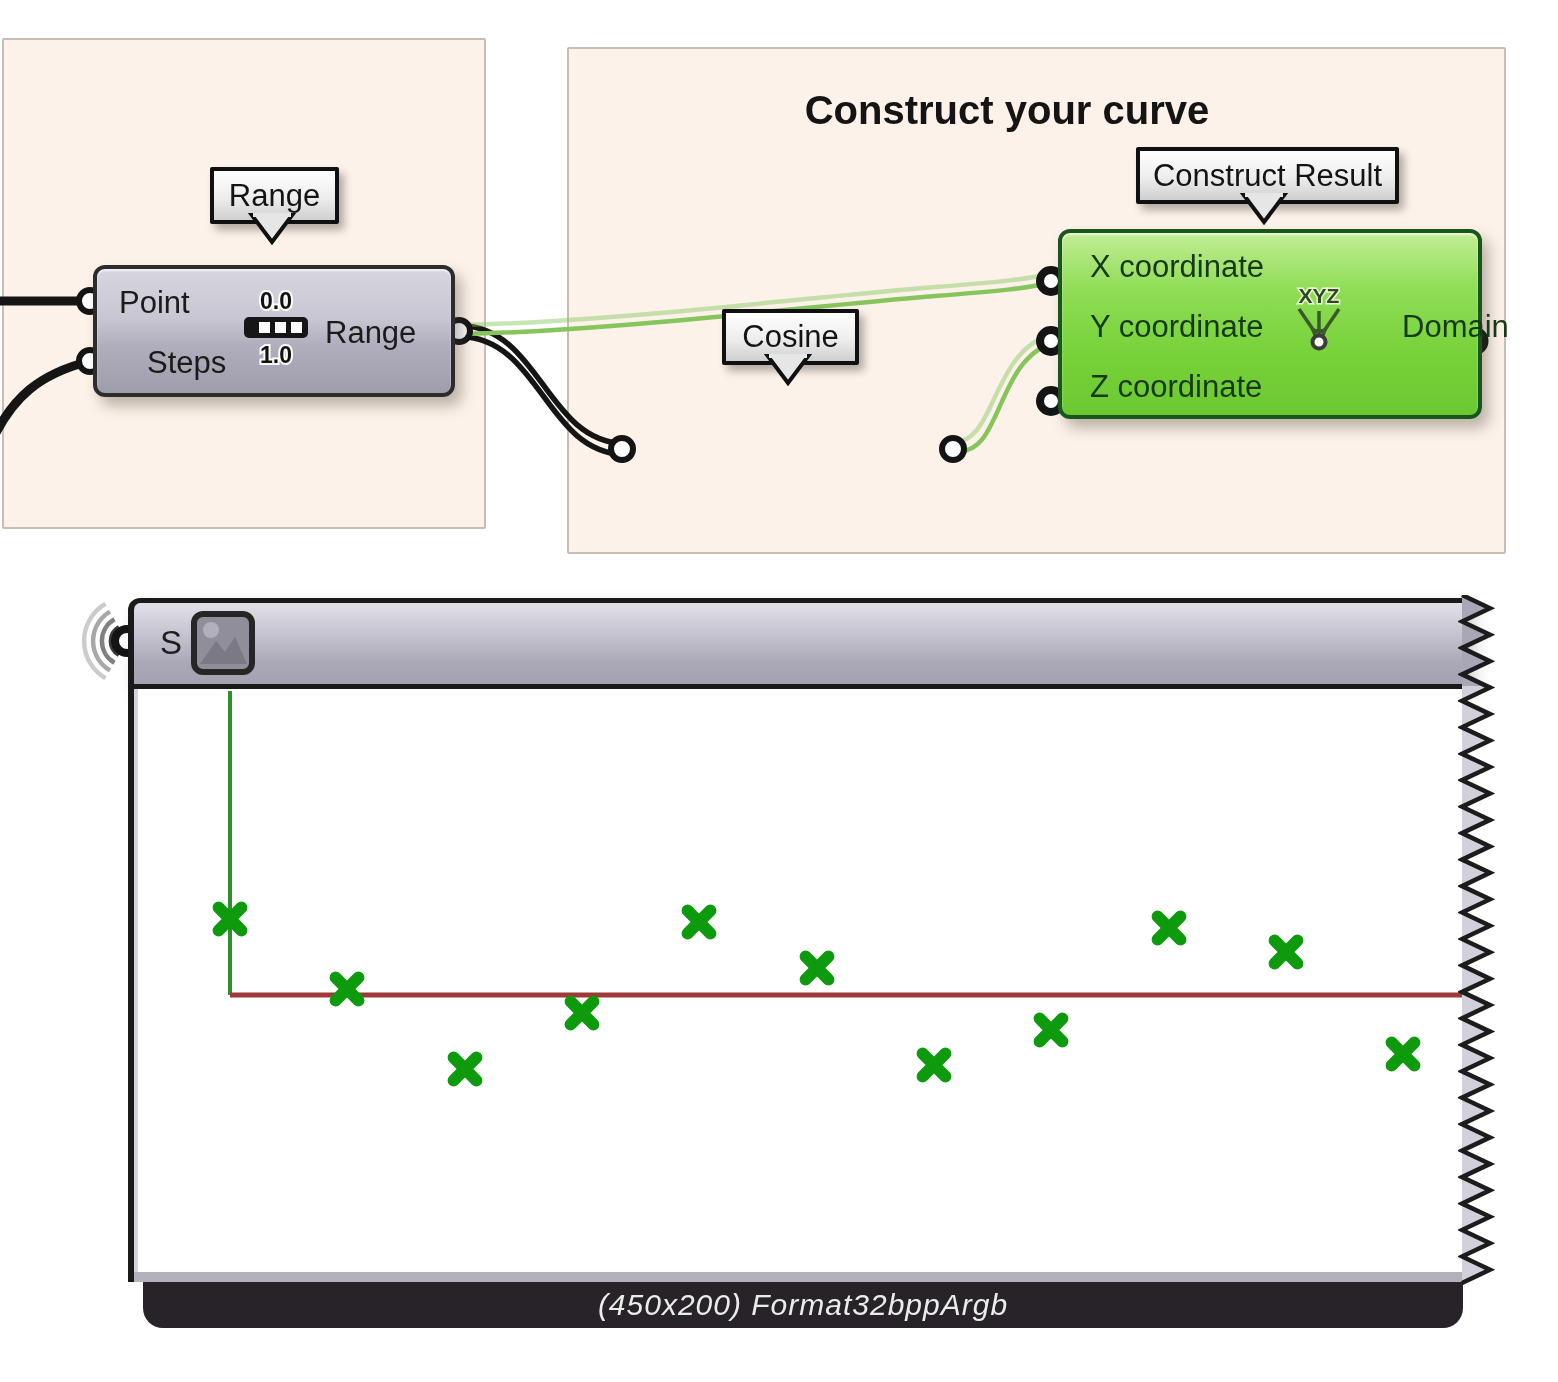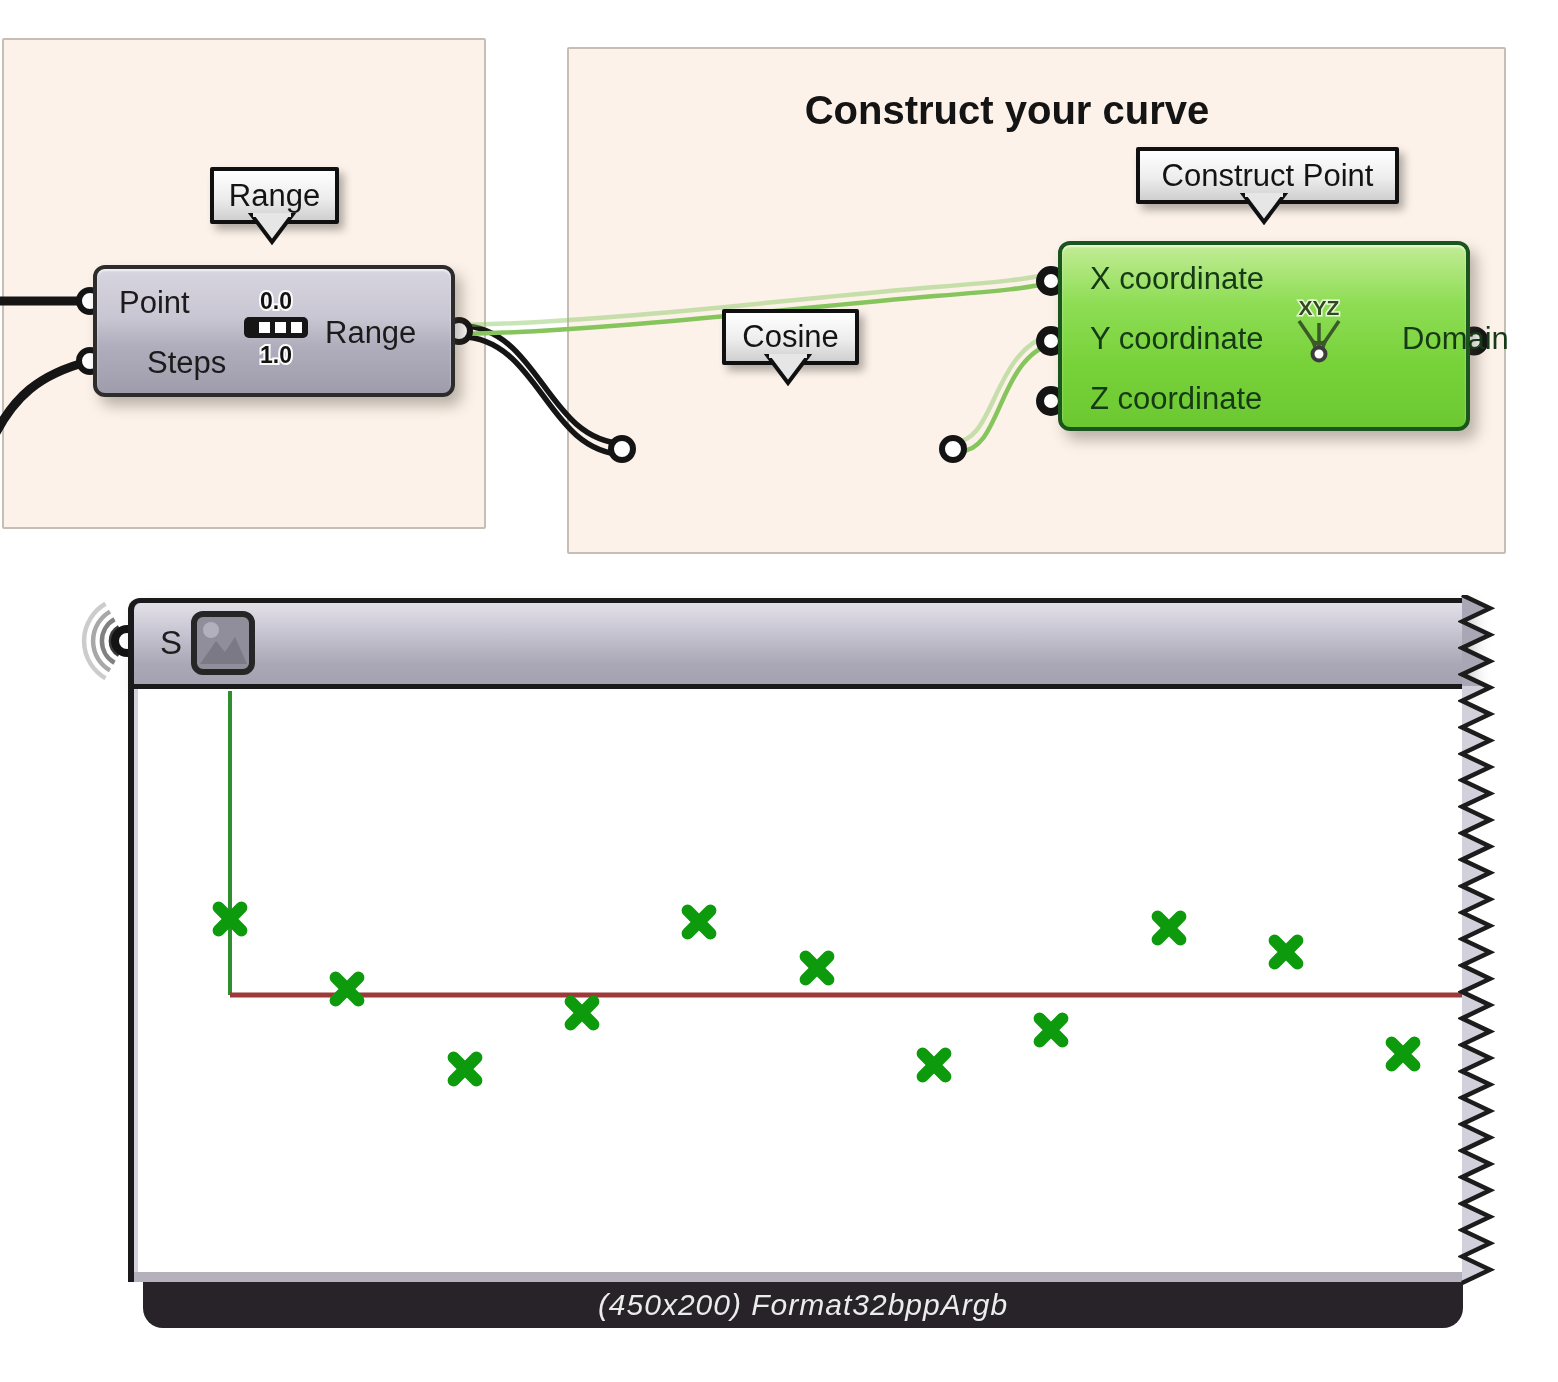--- a/index.html
+++ b/index.html
@@ -96,21 +96,21 @@
       <text x="33" y="20" text-anchor="middle" font-size="23" font-weight="bold" fill="#111" stroke="#fafafa" stroke-width="4" paint-order="stroke">0.0</text>
       <rect x="1" y="28" width="64" height="21" rx="5" fill="#161616"></rect>
       <rect x="16" y="33" width="11" height="11" fill="#ffffff"></rect>
       <rect x="32" y="33" width="11" height="11" fill="#ffffff"></rect>
       <rect x="48" y="33" width="11" height="11" fill="#ffffff"></rect>
       <text x="33" y="74" text-anchor="middle" font-size="23" font-weight="bold" fill="#111" stroke="#fafafa" stroke-width="4" paint-order="stroke">1.0</text>
     </svg>
   </div>
 
 
-  <div class="gh-comp green" style="left:1058px;top:241px;width:404px;height:182px;">
+  <div class="gh-comp green" style="left:1058px;top:229px;width:404px;height:182px;padding-left:12px;">
     <span class="port-label" style="left:28px;top:16px;">X coordinate</span>
     <span class="port-label" style="left:28px;top:76px;">Y coordinate</span>
     <span class="port-label" style="left:28px;top:136px;">Z coordinate</span>
     <span class="port-label" style="left:340px;top:76px;">Domain</span>
     <svg class="abs" style="left:224px;top:52px;" width="66" height="76">
       <text x="33" y="18" text-anchor="middle" font-size="21" font-weight="bold" fill="#2e4a1f" stroke="#e9f6d8" stroke-width="3" paint-order="stroke">XYZ</text>
       <g stroke="#3a5a28" stroke-width="3.5" fill="none">
         <line x1="13" y1="24" x2="28" y2="46"></line>
         <line x1="33" y1="26" x2="33" y2="44"></line>
         <line x1="53" y1="24" x2="38" y2="46"></line>
@@ -134,21 +134,21 @@
 
   <div class="gh-tip" style="left:722px;top:309px;width:129px;height:48px;">
     <span>Cosine</span>
   </div>
   <svg class="tip-pointer" style="left:764px;top:354px;" width="48" height="32">
     <polygon points="3,1 45,1 24,29" fill="#e6e6e6" stroke="#101010" stroke-width="4"></polygon>
     <rect x="5" y="0" width="38" height="4" fill="#e6e6e6"></rect>
   </svg>
 
   <div class="gh-tip" style="left:1136px;top:147px;width:255px;height:49px;">
-    <span>Construct Point</span>
+    <span>Construct Result</span>
   </div>
   <svg class="tip-pointer" style="left:1240px;top:193px;" width="48" height="32">
     <polygon points="3,1 45,1 24,29" fill="#e6e6e6" stroke="#101010" stroke-width="4"></polygon>
     <rect x="5" y="0" width="38" height="4" fill="#e6e6e6"></rect>
   </svg>
 
   <div id="panel">
     <div id="panel-titlebar">
       <span class="abs" style="left:26px;top:21px;font-size:33px;color:#1d1d1d;">S</span>
       <svg class="abs" style="left:56px;top:7px;" width="66" height="66">

